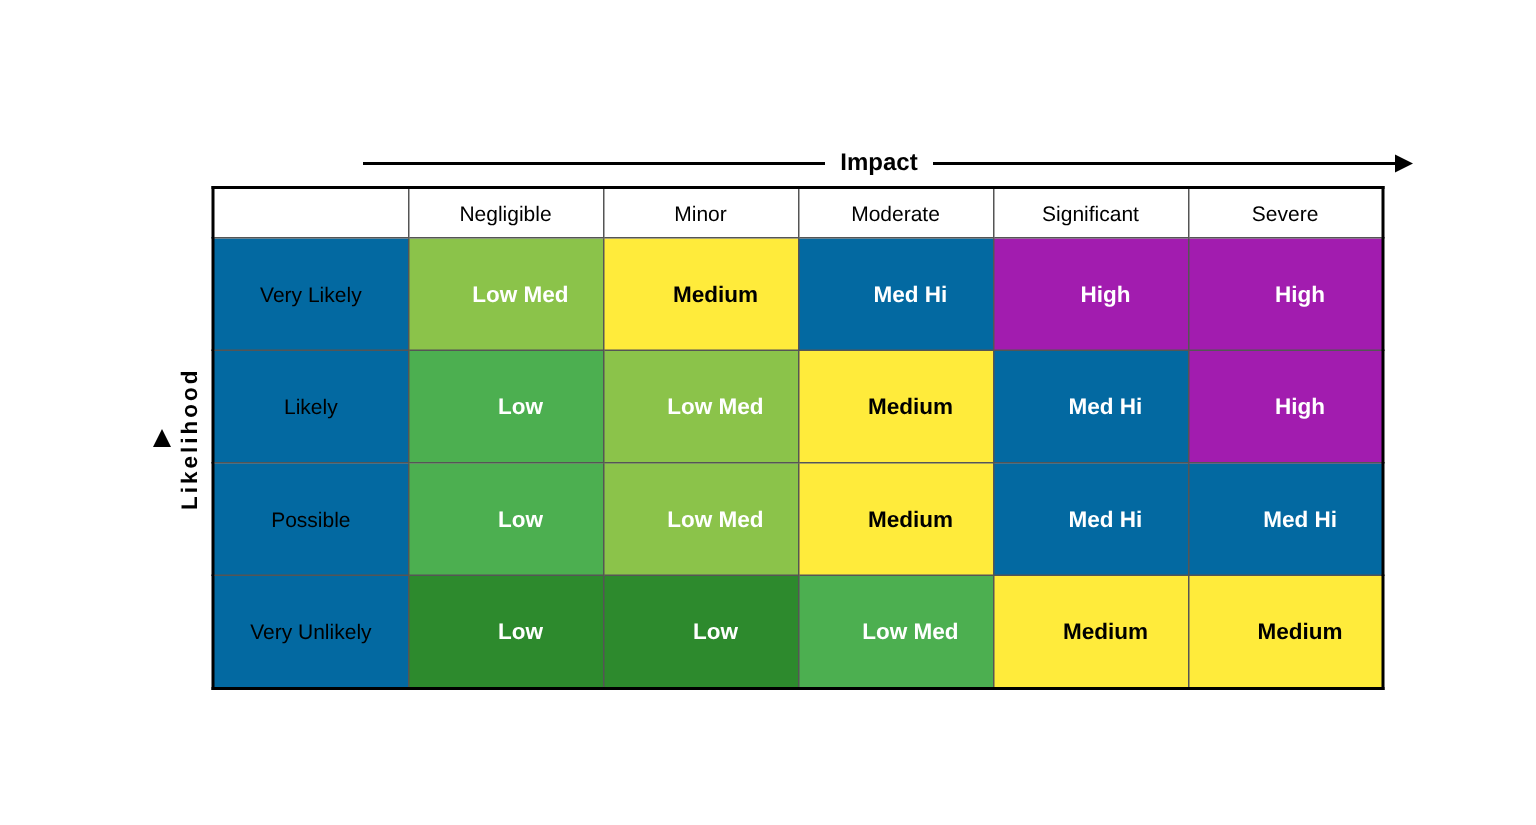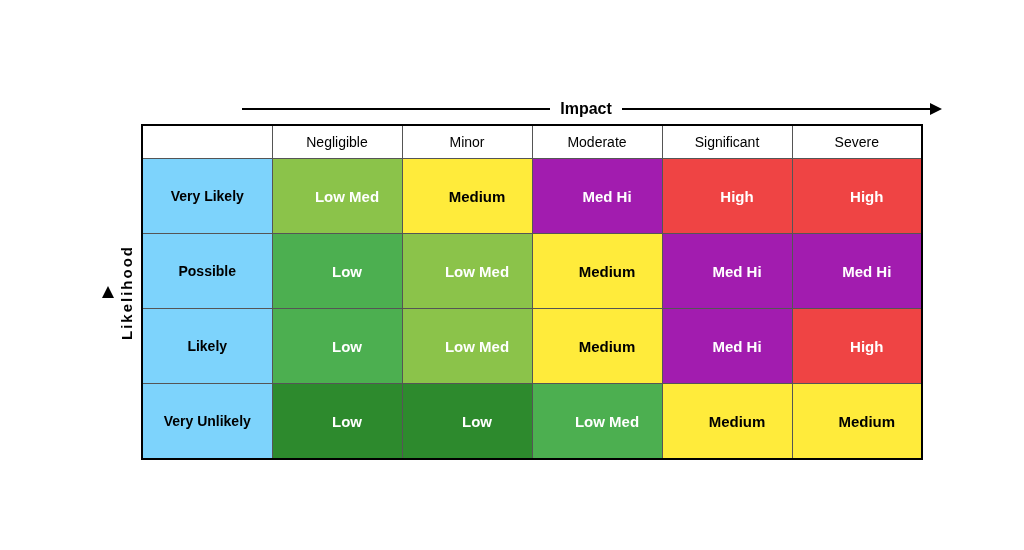--- a/index.html
+++ b/index.html
@@ -99,40 +99,40 @@
       font-size: 14px;
     }
     .risk-table th {
       background: #fff;
       font-weight: normal;
       padding: 8px 10px;
       width: 130px;
       height: 32px;
     }
     .risk-table td.row-header {
-      background: #7dd3fc;
-      font-weight: bold;
+      background: #0369a1;
+      font-weight: normal;
       width: 120px;
       height: 75px;
       padding: 8px 10px;
     }
     .risk-table td.cell {
       width: 130px;
       height: 75px;
       font-size: 15px;
       font-weight: bold;
       padding-left: 20px;
     }
     
     .color-dark-green   { background: #2d8a2d; color: #fff; }
     .color-green        { background: #4caf50; color: #fff; }
     .color-light-green  { background: #8bc34a; color: #fff; }
     .color-yellow       { background: #ffeb3b; color: #000; }
-    .color-orange       { background: #a21caf; color: #fff; }
-    .color-red          { background: #ef4444; color: #fff; }
+    .color-orange       { background: #0369a1; color: #fff; }
+    .color-red          { background: #a21caf; color: #fff; }
   </style>
 </head>
 <body>
 
 <div class="outer-wrapper">
 
   <div class="impact-header">
     <div class="arrow-line-left"></div>
     <span class="impact-label">Impact</span>
     <div class="arrow-line-left"></div>
@@ -163,34 +163,34 @@
       <tbody id="table-body">
       <tr>
             <td class="row-header">Very Likely</td>
             <td class="cell color-light-green">Low Med</td>
             <td class="cell color-yellow">Medium</td>
             <td class="cell color-orange">Med Hi</td>
             <td class="cell color-red">High</td>
             <td class="cell color-red">High</td>
           </tr>
           <tr>
+            <td class="row-header">Likely</td>
+            <td class="cell color-green">Low</td>
+            <td class="cell color-light-green">Low Med</td>
+            <td class="cell color-yellow">Medium</td>
+            <td class="cell color-orange">Med Hi</td>
+            <td class="cell color-red">High</td>
+          </tr>
+          <tr>
             <td class="row-header">Possible</td>
             <td class="cell color-green">Low</td>
             <td class="cell color-light-green">Low Med</td>
             <td class="cell color-yellow">Medium</td>
             <td class="cell color-orange">Med Hi</td>
             <td class="cell color-orange">Med Hi</td>
-          </tr>
-          <tr>
-            <td class="row-header">Likely</td>
-            <td class="cell color-green">Low</td>
-            <td class="cell color-light-green">Low Med</td>
-            <td class="cell color-yellow">Medium</td>
-            <td class="cell color-orange">Med Hi</td>
-            <td class="cell color-red">High</td>
           </tr>
           <tr>
             <td class="row-header">Very Unlikely</td>
             <td class="cell color-dark-green">Low</td>
             <td class="cell color-dark-green">Low</td>
             <td class="cell color-green">Low Med</td>
             <td class="cell color-yellow">Medium</td>
             <td class="cell color-yellow">Medium</td>
           </tr>
         </tbody>

